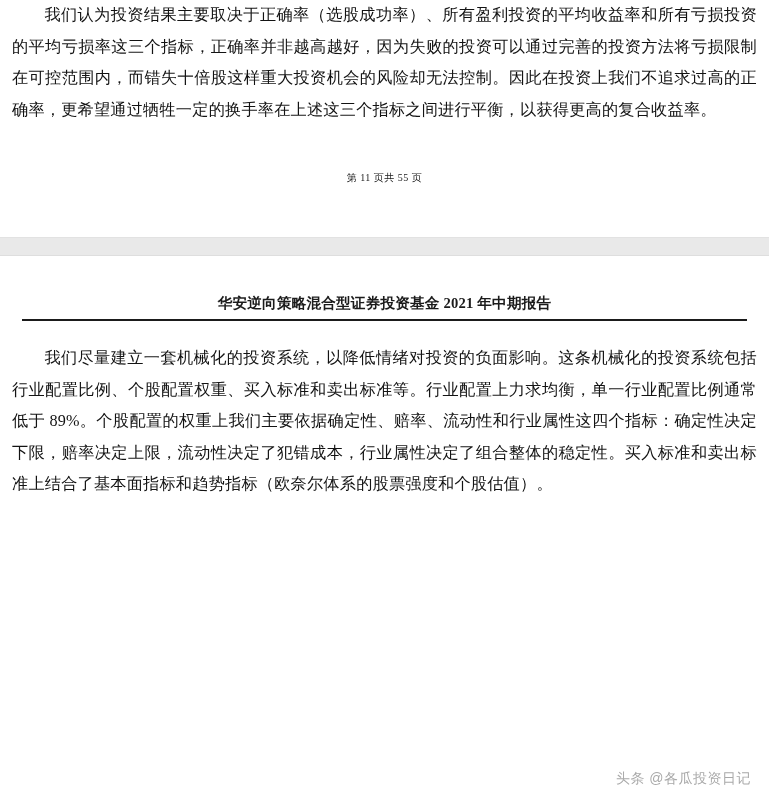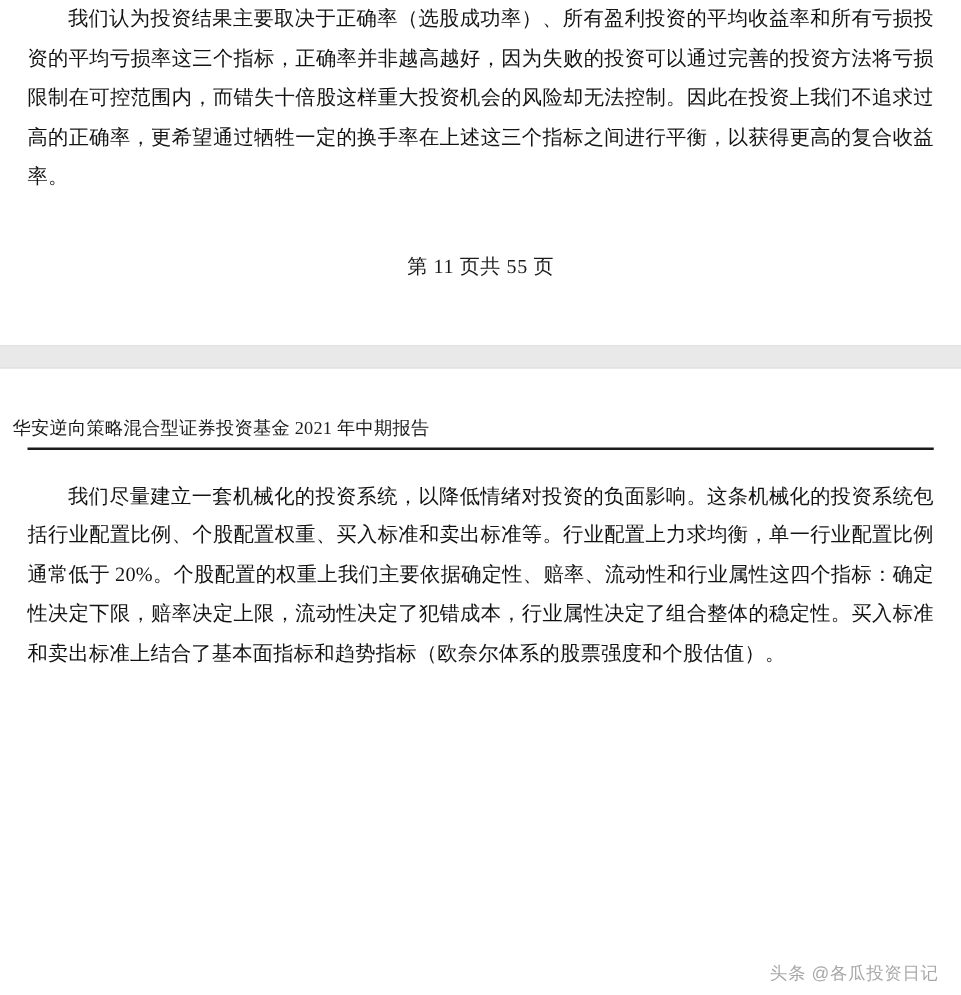--- a/index.html
+++ b/index.html
@@ -15,64 +15,65 @@
     overflow: hidden;
     position: relative;
   }
   .page {
     position: relative;
     width: 769px;
     height: 796px;
     background: #ffffff;
   }
   .page-block {
-    padding: 0 22px;
+    padding: 0 12px;
     box-sizing: border-box;
   }
   p.para {
     margin: 0 0 2px 0;
     font-size: 16.2px;
     line-height: 31.5px;
     text-align: justify;
     text-justify: inter-ideograph;
     text-indent: 2em;
     letter-spacing: 0.2px;
     color: #131313;
   }
   .para-spacer {
     height: 13px;
   }
   .page-footer {
     margin-top: 30px;
     text-align: center;
-    font-size: 16px;
+    font-size: 10px;
     letter-spacing: 0.5px;
     color: #1b1b1b;
   }
   .page-gap {
     height: 52px;
   }
   .page-edge-band {
     height: 17px;
     background: #e9e9e9;
     border-top: 1px solid #e2e2e2;
     border-bottom: 1px solid #dedede;
   }
   .page-gap-lower {
     height: 38px;
     background: #ffffff;
   }
   .doc-header {
     padding: 0 10px;
     box-sizing: border-box;
-    text-align: left;
+    text-align: center;
     font-size: 14.6px;
     color: #1b1b1b;
     letter-spacing: 0.2px;
     padding-bottom: 6px;
+    font-weight: bold;
   }
   .doc-header-rule {
     margin: 0 22px;
     border-bottom: 2px solid #1b1b1b;
   }
   .after-rule {
     height: 22px;
   }
   .watermark {
     position: absolute;
@@ -99,17 +100,17 @@
 
   <div class="page-gap"></div>
   <div class="page-edge-band"></div>
   <div class="page-gap-lower"></div>
 
   <div class="doc-header">华安逆向策略混合型证券投资基金 2021 年中期报告</div>
   <div class="doc-header-rule"></div>
   <div class="after-rule"></div>
 
   <div class="page-block">
-    <p class="para">我们尽量建立一套机械化的投资系统，以降低情绪对投资的负面影响。这条机械化的投资系统包括行业配置比例、个股配置权重、买入标准和卖出标准等。行业配置上力求均衡，单一行业配置比例通常低于 20%。个股配置的权重上我们主要依据确定性、赔率、流动性和行业属性这四个指标：确定性决定下限，赔率决定上限，流动性决定了犯错成本，行业属性决定了组合整体的稳定性。买入标准和卖出标准上结合了基本面指标和趋势指标（欧奈尔体系的股票强度和个股估值）。</p>
+    <p class="para">我们尽量建立一套机械化的投资系统，以降低情绪对投资的负面影响。这条机械化的投资系统包括行业配置比例、个股配置权重、买入标准和卖出标准等。行业配置上力求均衡，单一行业配置比例通常低于 89%。个股配置的权重上我们主要依据确定性、赔率、流动性和行业属性这四个指标：确定性决定下限，赔率决定上限，流动性决定了犯错成本，行业属性决定了组合整体的稳定性。买入标准和卖出标准上结合了基本面指标和趋势指标（欧奈尔体系的股票强度和个股估值）。</p>
   </div>
 
   <div class="watermark">头条 @各瓜投资日记</div>
 </div>
 
 </body></html>

